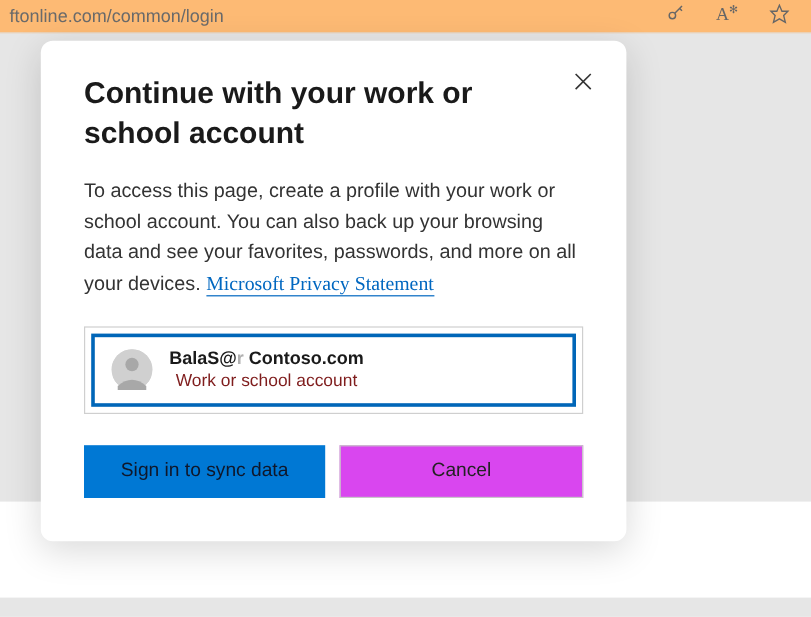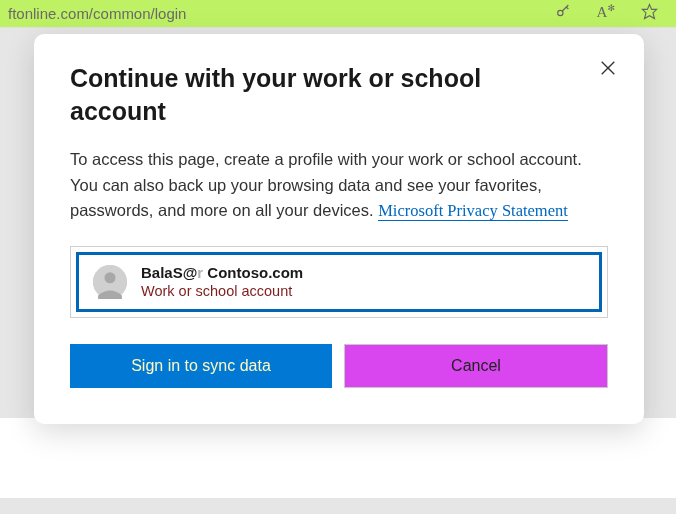--- a/index.html
+++ b/index.html
@@ -10,21 +10,21 @@
       height: 514px;
       overflow: hidden;
       position: relative;
     }
     .address-bar-fragment {
       position: absolute;
       top: 0;
       left: 0;
       right: 0;
       height: 28px;
-      background: #bef264;
+      background: #fdba74;
       border-bottom: 1px solid #e0e0e0;
       display: flex;
       align-items: center;
       padding: 0 8px;
       color: #5a5a5a;
       font-size: 15px;
     }
     .address-text { flex: 1; color: #6a6a6a; }
     .toolbar-icons { display: flex; gap: 26px; color: #555; font-size: 16px; padding-right: 10px; }
     .page-bg {
@@ -40,21 +40,21 @@
       top: 390px;
       left: 0;
       right: 0;
       height: 80px;
       background: #fff;
     }
     .dialog {
       position: absolute;
       top: 34px;
       left: 34px;
-      width: 610px;
+      width: 488px;
       background: #fff;
       border-radius: 10px;
       box-shadow: 0 8px 30px rgba(0,0,0,0.15);
       padding: 28px 36px 36px 36px;
     }
     .close-btn {
       position: absolute;
       top: 20px;
       right: 22px;
       width: 28px;
@@ -91,20 +91,21 @@
       padding: 5px;
       margin-bottom: 26px;
     }
     .account-inner {
       border: 3px solid #0066b8;
       padding: 8px 14px;
       display: flex;
       align-items: center;
       gap: 14px;
       cursor: pointer;
+      text-align: center;
     }
     .avatar {
       width: 34px;
       height: 34px;
       border-radius: 50%;
       background: #d0d0d0;
       display: flex;
       align-items: center;
       justify-content: center;
     }
@@ -117,21 +118,21 @@
     .btn {
       flex: 1;
       height: 44px;
       font-size: 16px;
       border: none;
       cursor: pointer;
       font-family: inherit;
     }
     .btn-primary {
       background: #0078d4;
-      color: #fef9c3;
+      color: #0f172a;
     }
     .btn-secondary {
       background: #d946ef;
       color: #222;
       border: 1px solid #c8c8c8;
     }
   </style>
 </head>
 <body>
 

